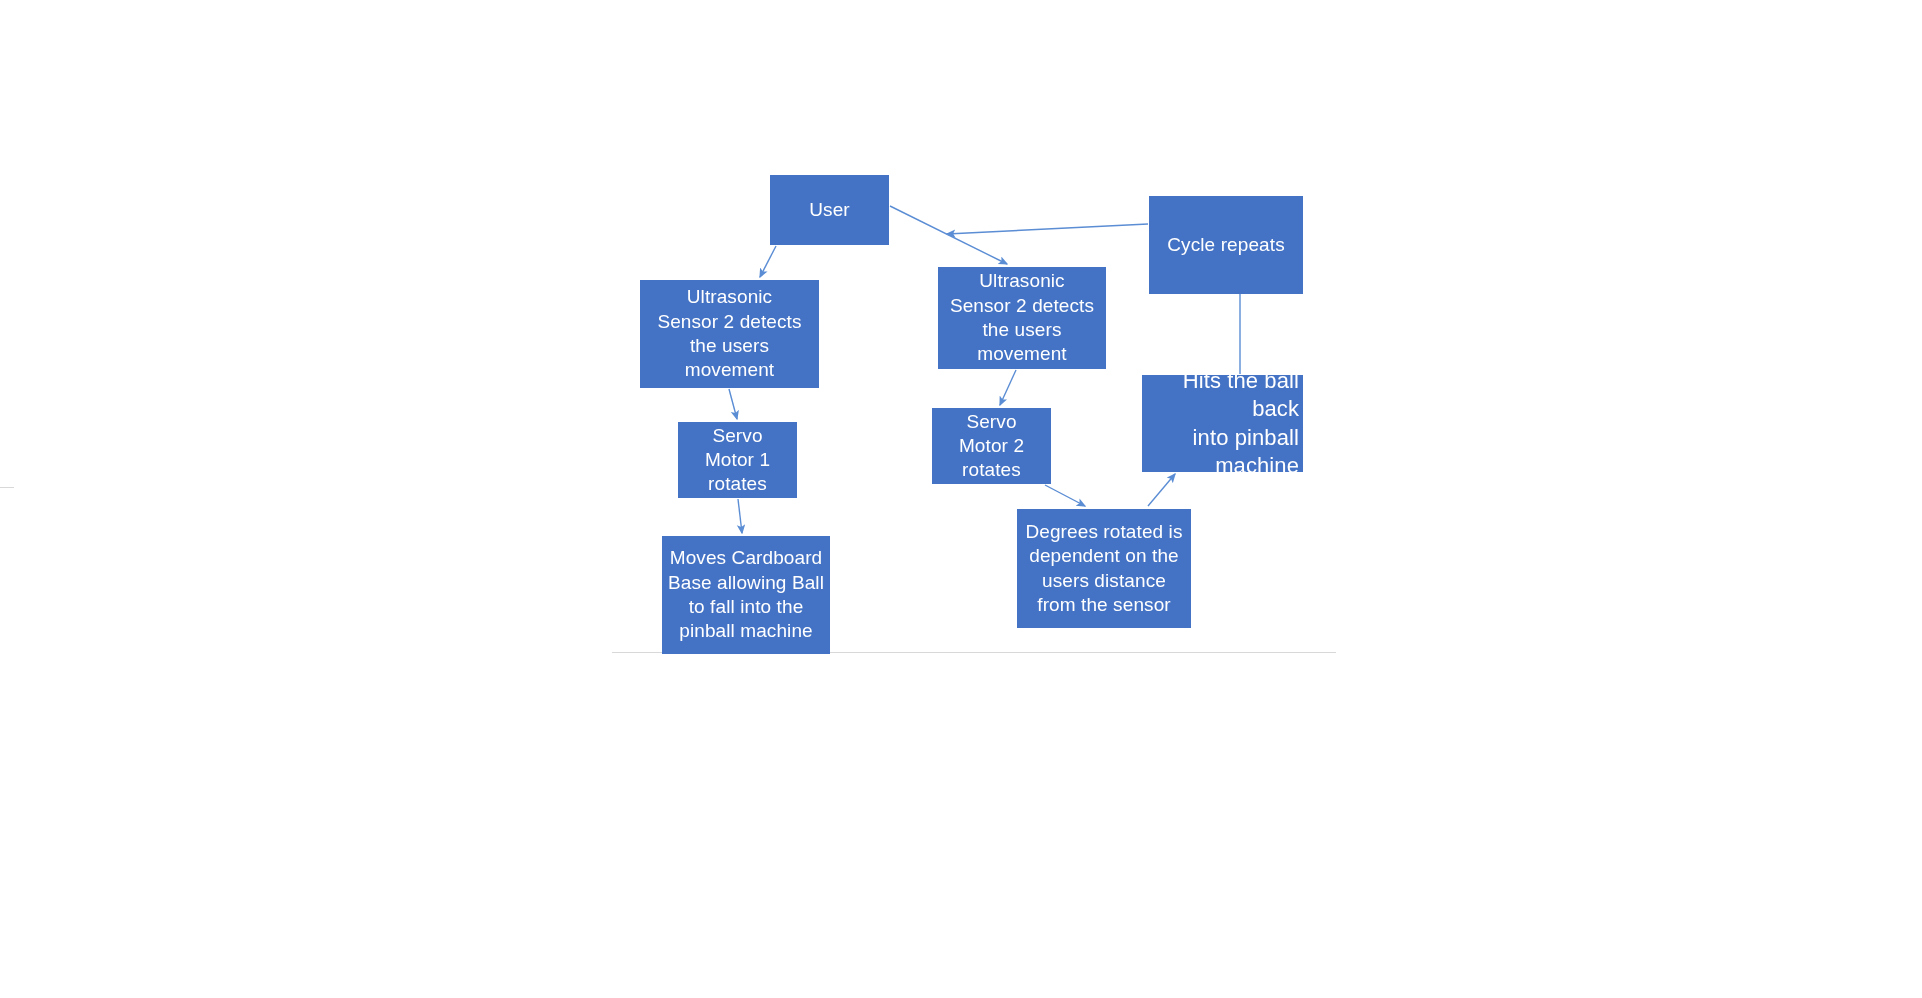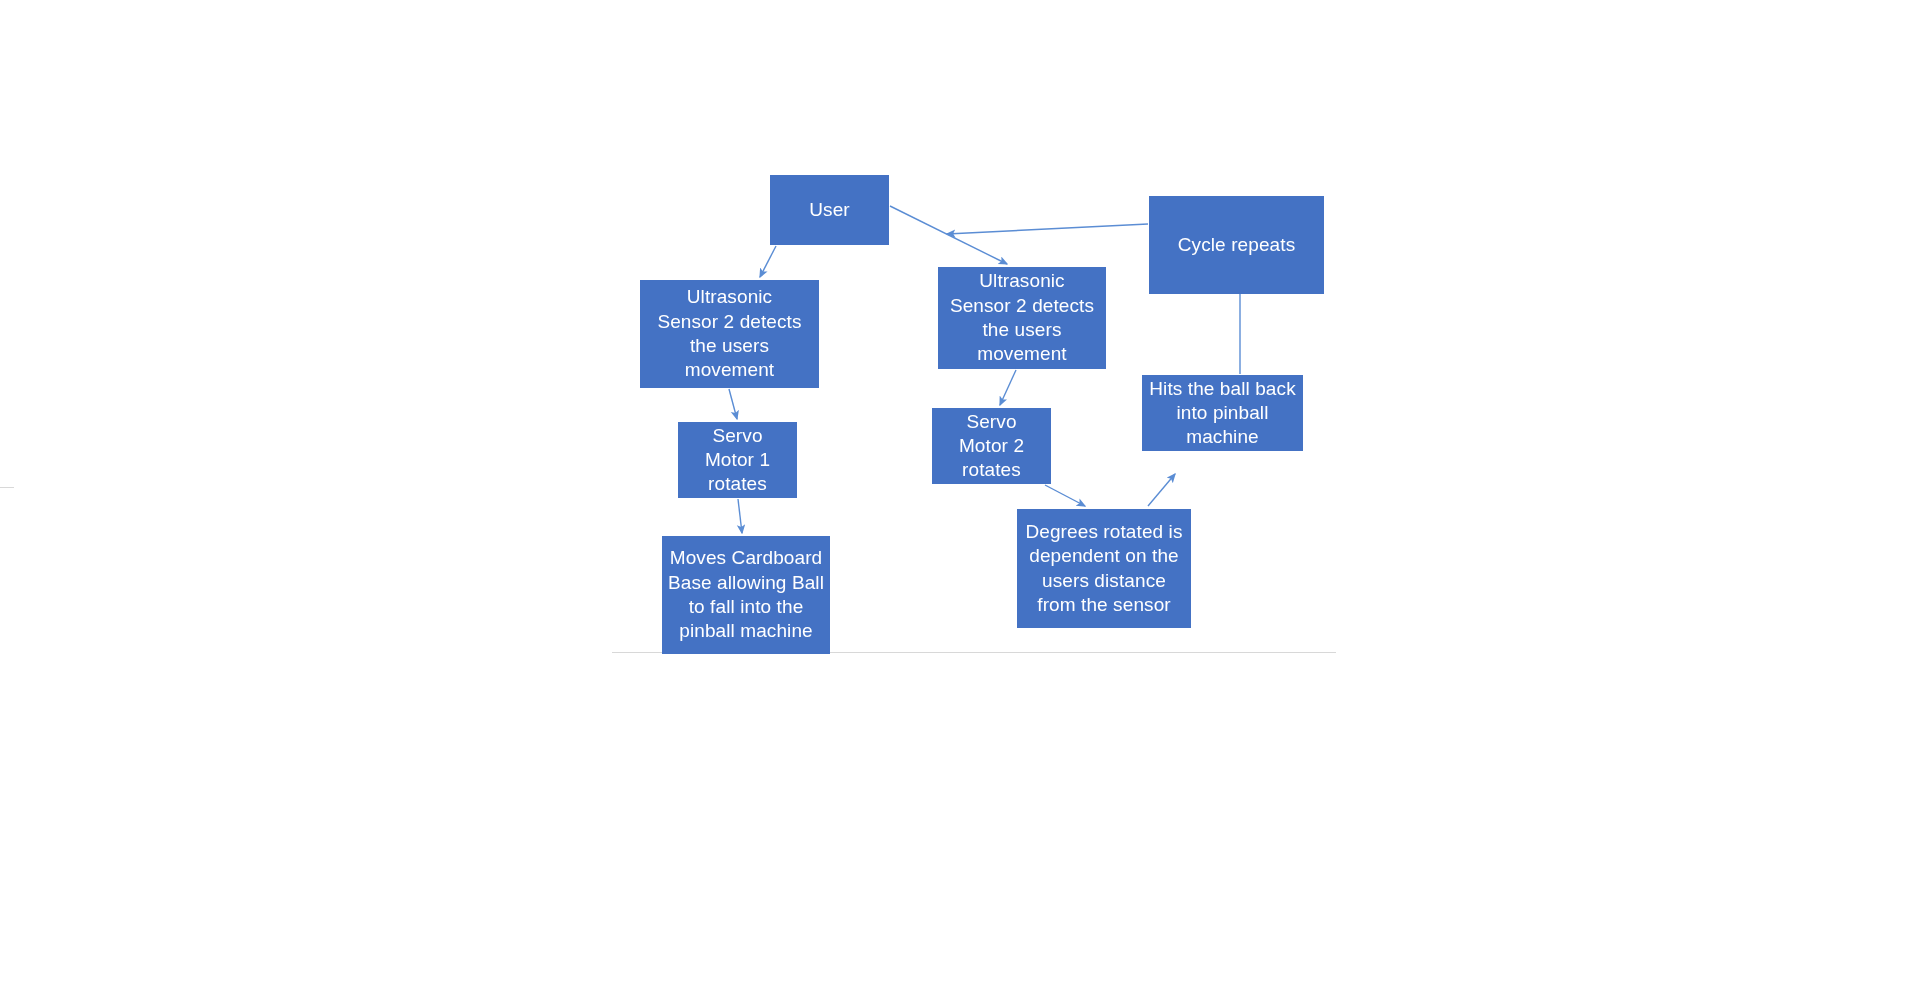--- a/index.html
+++ b/index.html
@@ -96,37 +96,37 @@
 movement</span>
   </div>
 
   <div class="node" style="left: 938px; top: 267px; width: 168px; height: 102px; font-size: 19px; background: rgb(68, 114, 196); color: rgb(255, 255, 255);">
     <span class="node-label">Ultrasonic
 Sensor 2 detects
 the users
 movement</span>
   </div>
 
-  <div class="node" style="left: 1149px; top: 196px; width: 175px; height: 98px; font-size: 19px; background: rgb(68, 114, 196); color: rgb(255, 255, 255);">
+  <div class="node" style="left: 1149px; top: 196px; width: 154px; height: 98px; font-size: 19px; background: rgb(68, 114, 196); color: rgb(255, 255, 255);">
     <span class="node-label">Cycle repeats</span>
   </div>
 
   <div class="node" style="left: 678px; top: 422px; width: 119px; height: 76px; font-size: 19px; background: rgb(68, 114, 196); color: rgb(255, 255, 255);">
     <span class="node-label">Servo
 Motor 1
 rotates</span>
   </div>
 
   <div class="node" style="left: 932px; top: 408px; width: 119px; height: 76px; font-size: 19px; background: rgb(68, 114, 196); color: rgb(255, 255, 255);">
     <span class="node-label">Servo
 Motor 2
 rotates</span>
   </div>
 
-  <div class="node" style="left: 1142px; top: 375px; width: 161px; height: 76px; font-size: 19px; background: rgb(68, 114, 196); color: rgb(255, 255, 255);">
+  <div class="node" style="left: 1142px; top: 375px; width: 161px; height: 97px; font-size: 22px; background: rgb(68, 114, 196); color: rgb(255, 255, 255); text-align: right;">
     <span class="node-label">Hits the ball back
 into pinball
 machine</span>
   </div>
 
   <div class="node" style="left: 1017px; top: 509px; width: 174px; height: 119px; font-size: 19px; background: rgb(68, 114, 196); color: rgb(255, 255, 255);">
     <span class="node-label">Degrees rotated is
 dependent on the
 users distance
 from the sensor</span>

